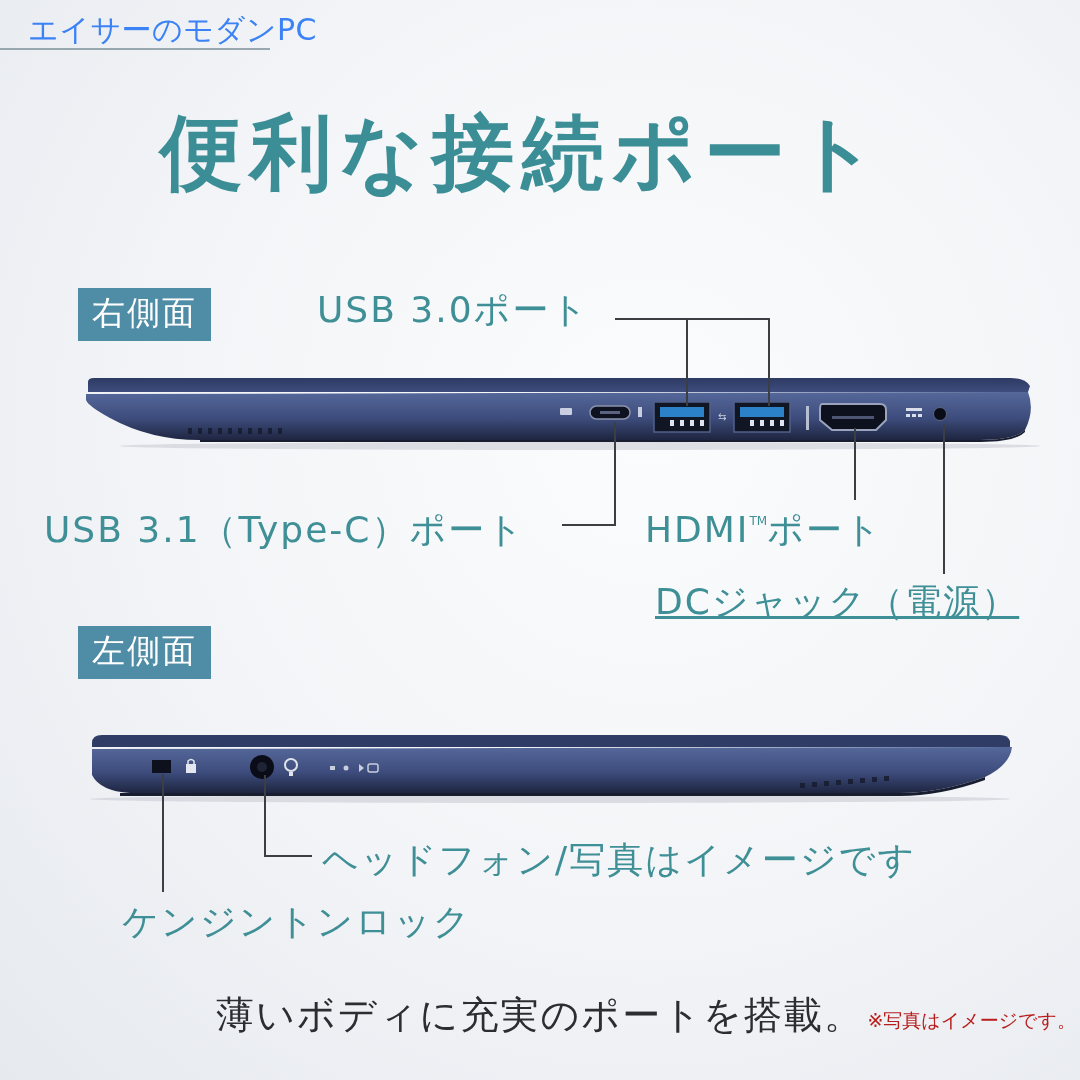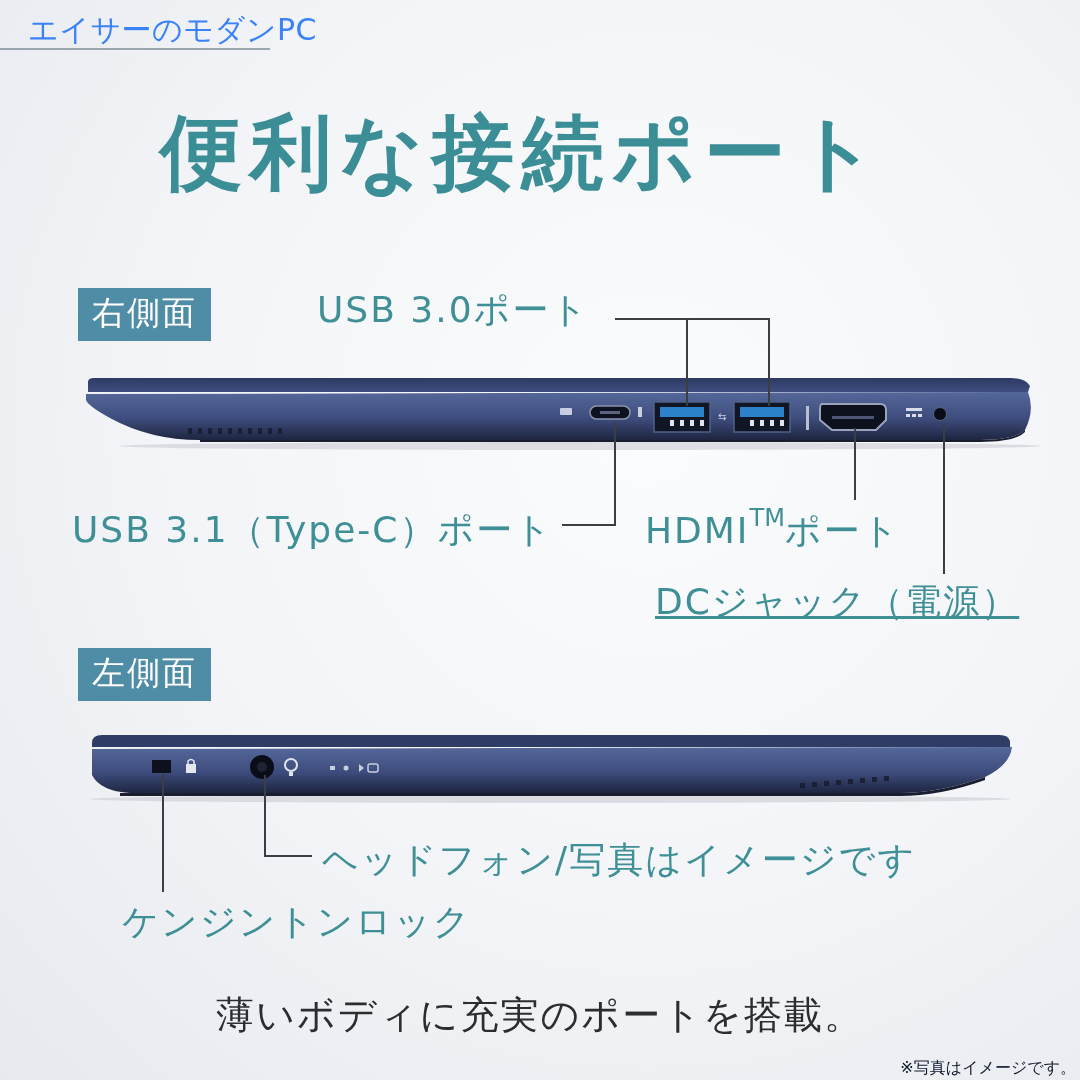--- a/index.html
+++ b/index.html
@@ -25,30 +25,30 @@
   }
 
   .side-badge {
     background: #4f8ca5; color: #ffffff; font-size: 33px; padding: 4px 14px 6px 14px;
     line-height: 1.3; letter-spacing: 2px; white-space: nowrap;
   }
 
   .label {
     color: #3f8f96; font-size: 36px; white-space: nowrap; letter-spacing: 2px; line-height: 1.2;
   }
-  .label sup { font-size: 24px; letter-spacing: 0; position: relative; top: -4px; }
+  .label sup { font-size: 12px; letter-spacing: 0; position: relative; top: -4px; }
 
   .line { background: #3b3f44; }
 
   .tagline {
     left: 0; width: 1080px; top: 990px; text-align: center; font-size: 38px; color: #2b2d30;
     letter-spacing: 2px; white-space: nowrap;
   }
   .footnote {
-    right: 4px; top: 1058px; font-size: 16px; color: #0f172a; white-space: nowrap;
+    right: 4px; top: 1008px; font-size: 19px; color: #b91c1c; white-space: nowrap;
   }
 </style>
 </head>
 <body>
 
 <div class="abs brand-tag">エイサーのモダンPC</div>
 <div class="abs brand-rule"></div>
 <div class="abs main-title">便利な接続ポート</div>
 
 <div class="abs side-badge" style="left:78px; top:288px;">右側面</div>
@@ -126,25 +126,25 @@
 <div class="abs line" style="left:615px; top:318px; width:155px; height:2px;"></div>
 <div class="abs line" style="left:686px; top:318px; width:2px; height:88px;"></div>
 <div class="abs line" style="left:768px; top:318px; width:2px; height:88px;"></div>
 
 <div class="abs line" style="left:614px; top:422px; width:2px; height:104px;"></div>
 <div class="abs line" style="left:562px; top:524px; width:54px; height:2px;"></div>
 
 <div class="abs line" style="left:854px; top:428px; width:2px; height:72px;"></div>
 <div class="abs line" style="left:943px; top:424px; width:2px; height:150px;"></div>
 
-<div class="abs label" style="left:72px; top:508px;">USB 3.1（Type-C）ポート</div>
+<div class="abs label" style="left:44px; top:508px;">USB 3.1（Type-C）ポート</div>
 <div class="abs label" style="left:645px; top:508px;"><span>HDMI</span><sup>TM</sup><span>ポート</span></div>
 <div class="abs label" style="left:655px; top:580px;text-decoration:underline;">DCジャック（電源）</div>
 
-<div class="abs side-badge" style="left:78px; top:648px;">左側面</div>
+<div class="abs side-badge" style="left:78px; top:626px;">左側面</div>
 
 <svg class="abs" style="left:80px; top:725px;" width="960" height="80" viewBox="0 0 960 80">
   <defs>
     <linearGradient id="baseL" x1="0" y1="0" x2="0" y2="1">
       <stop offset="0" stop-color="#55689a"></stop>
       <stop offset="0.55" stop-color="#3d4c7c"></stop>
       <stop offset="1" stop-color="#1e2540"></stop>
     </linearGradient>
   </defs>
   <ellipse cx="470" cy="74" rx="460" ry="4" fill="#c9ccd3" opacity="0.6"></ellipse>

